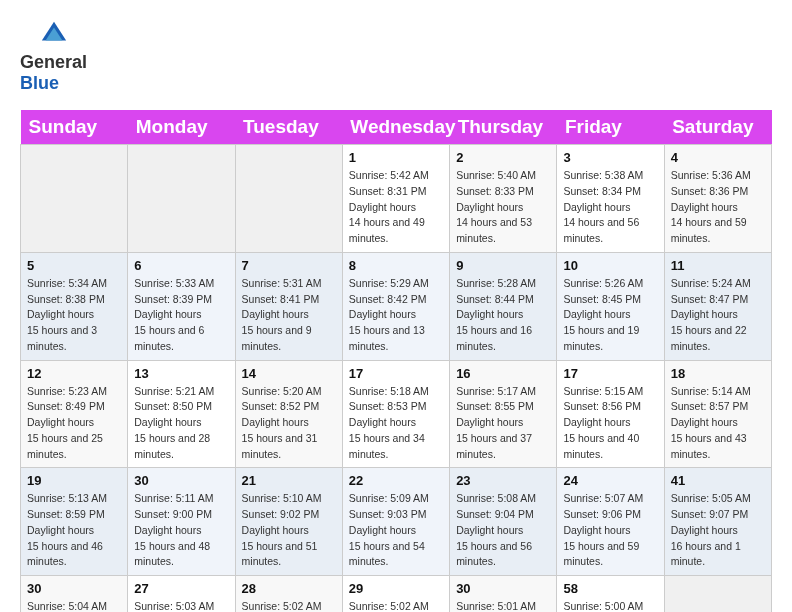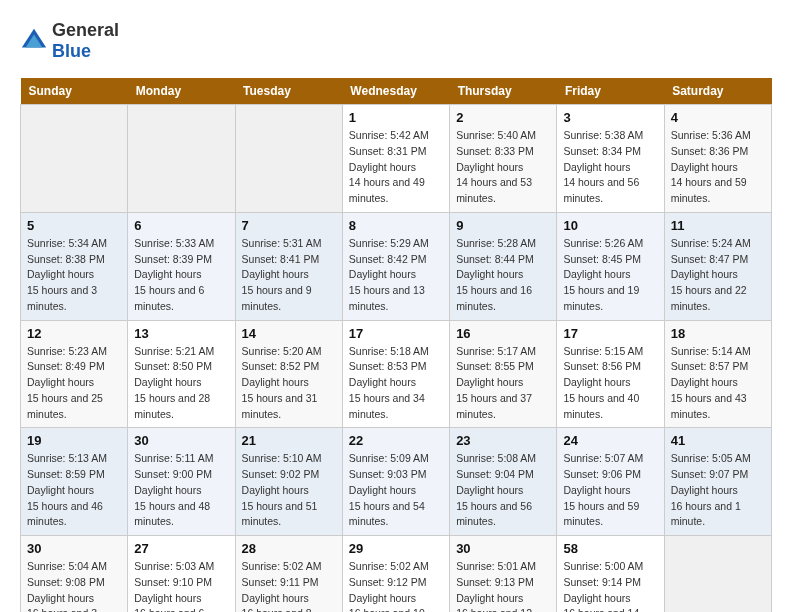--- a/index.html
+++ b/index.html
@@ -13,20 +13,21 @@
     .header {
       display: flex;
       justify-content: space-between;
       align-items: flex-start;
       margin-bottom: 16px;
     }
     .logo {
       display: flex;
       align-items: center;
       gap: 4px;
+      flex-direction: column;
     }
     .logo-icon {
       width: 28px;
       height: 28px;
     }
     .title-block {
       text-align: right;
     }
     .month-title {
       font-size: 36px;
@@ -36,25 +37,25 @@
     .location {
       font-size: 16px;
       color: #555;
     }
     table {
       width: 100%;
       border-collapse: collapse;
       table-layout: fixed;
     }
     th {
-      background-color: #a16207;
+      background-color: #d946ef;
       color: #fff;
       text-align: left;
       padding: 6px 8px;
-      font-size: 12px;
+      font-size: 19px;
       font-weight: bold;
     }
     td {
       border: 1px solid #ccc;
       vertical-align: top;
       padding: 5px 6px;
       font-size: 11px;
       color: #333;
       height: 90px;
       background: #fff;

